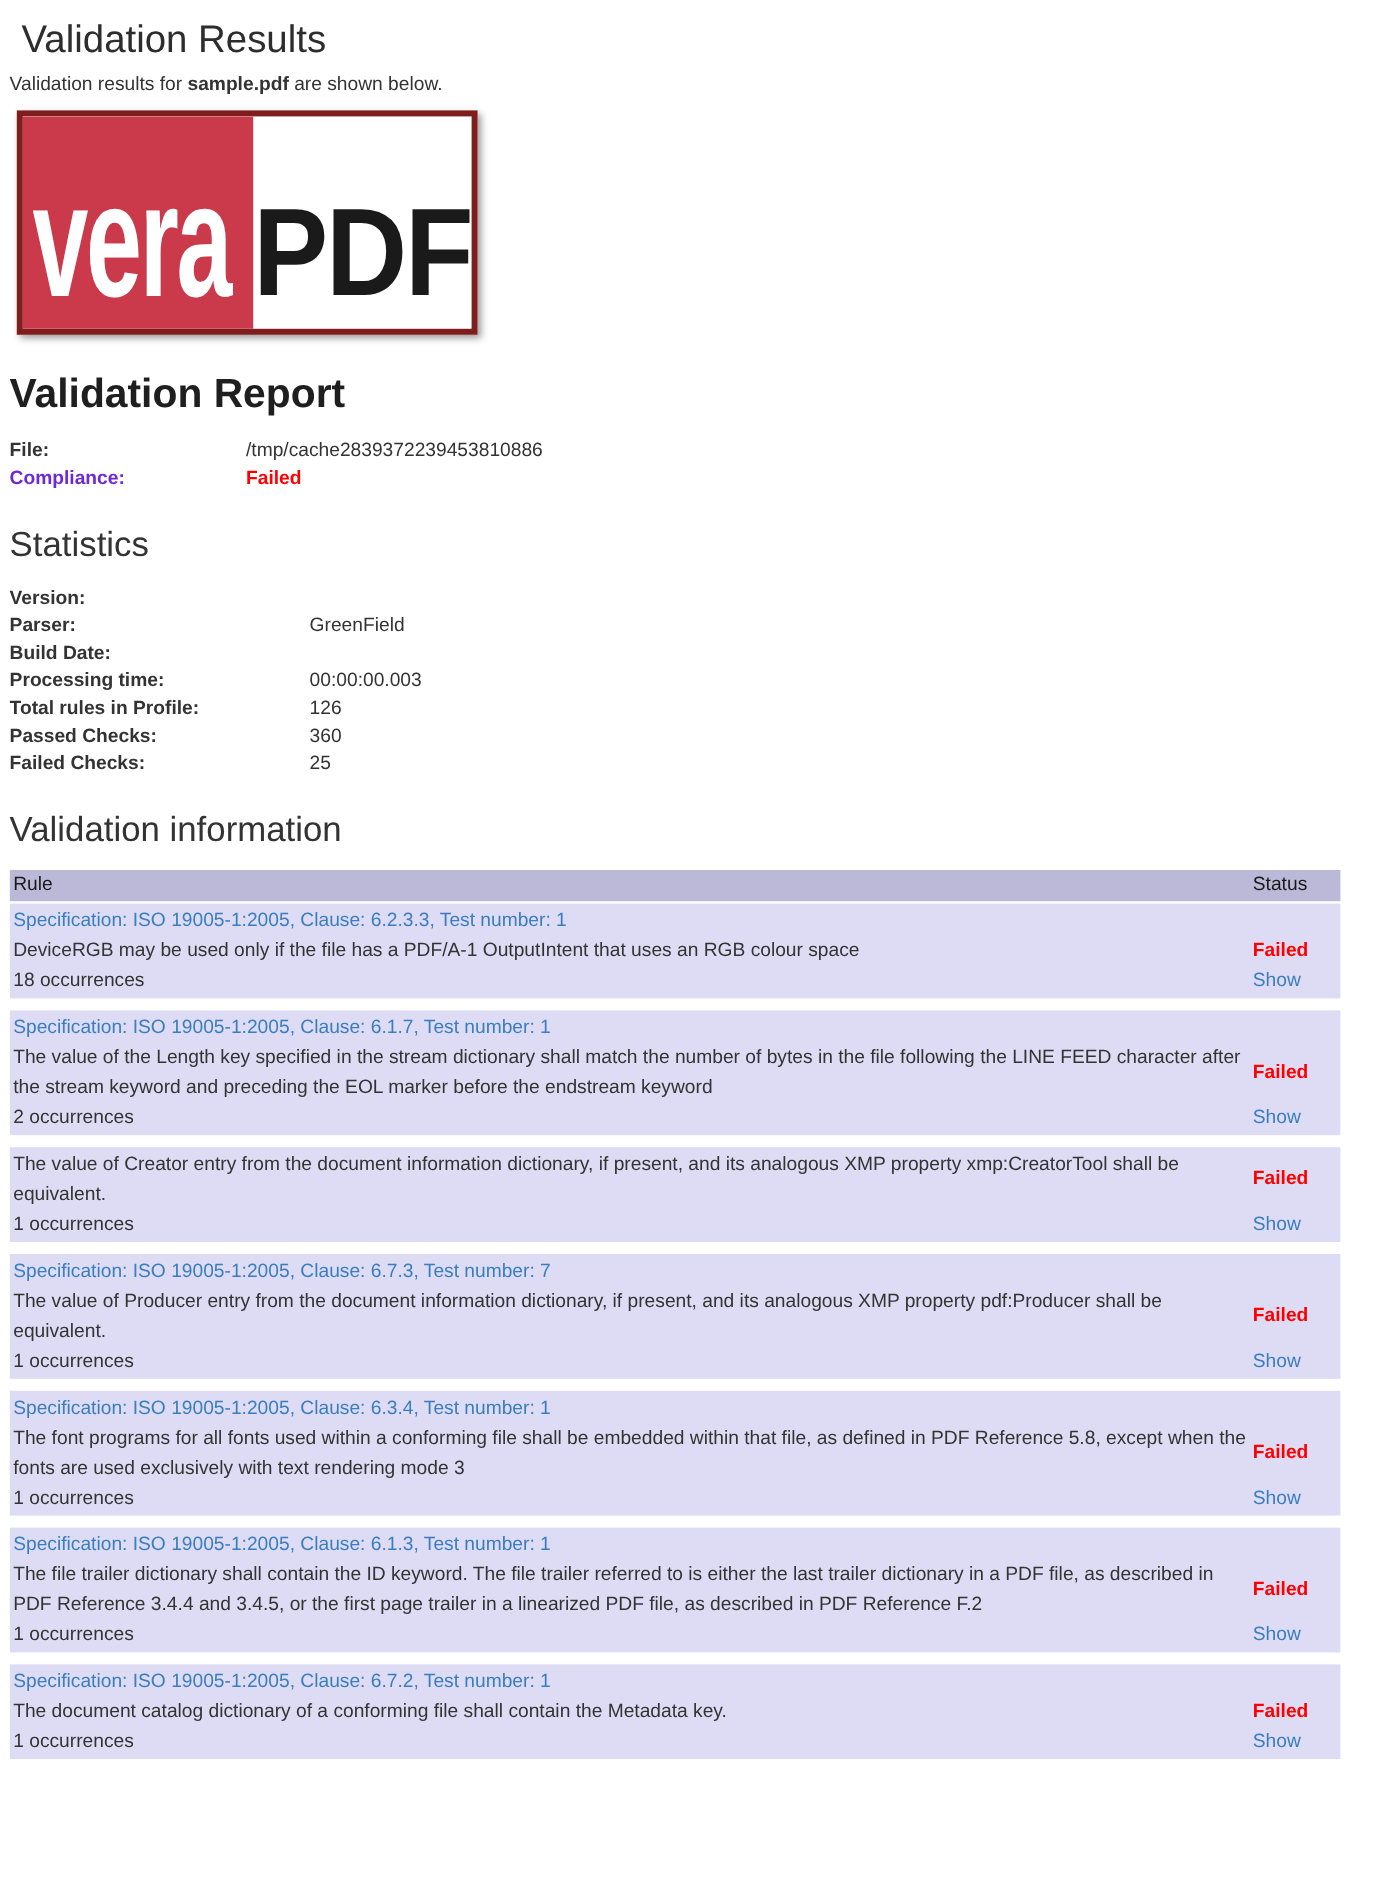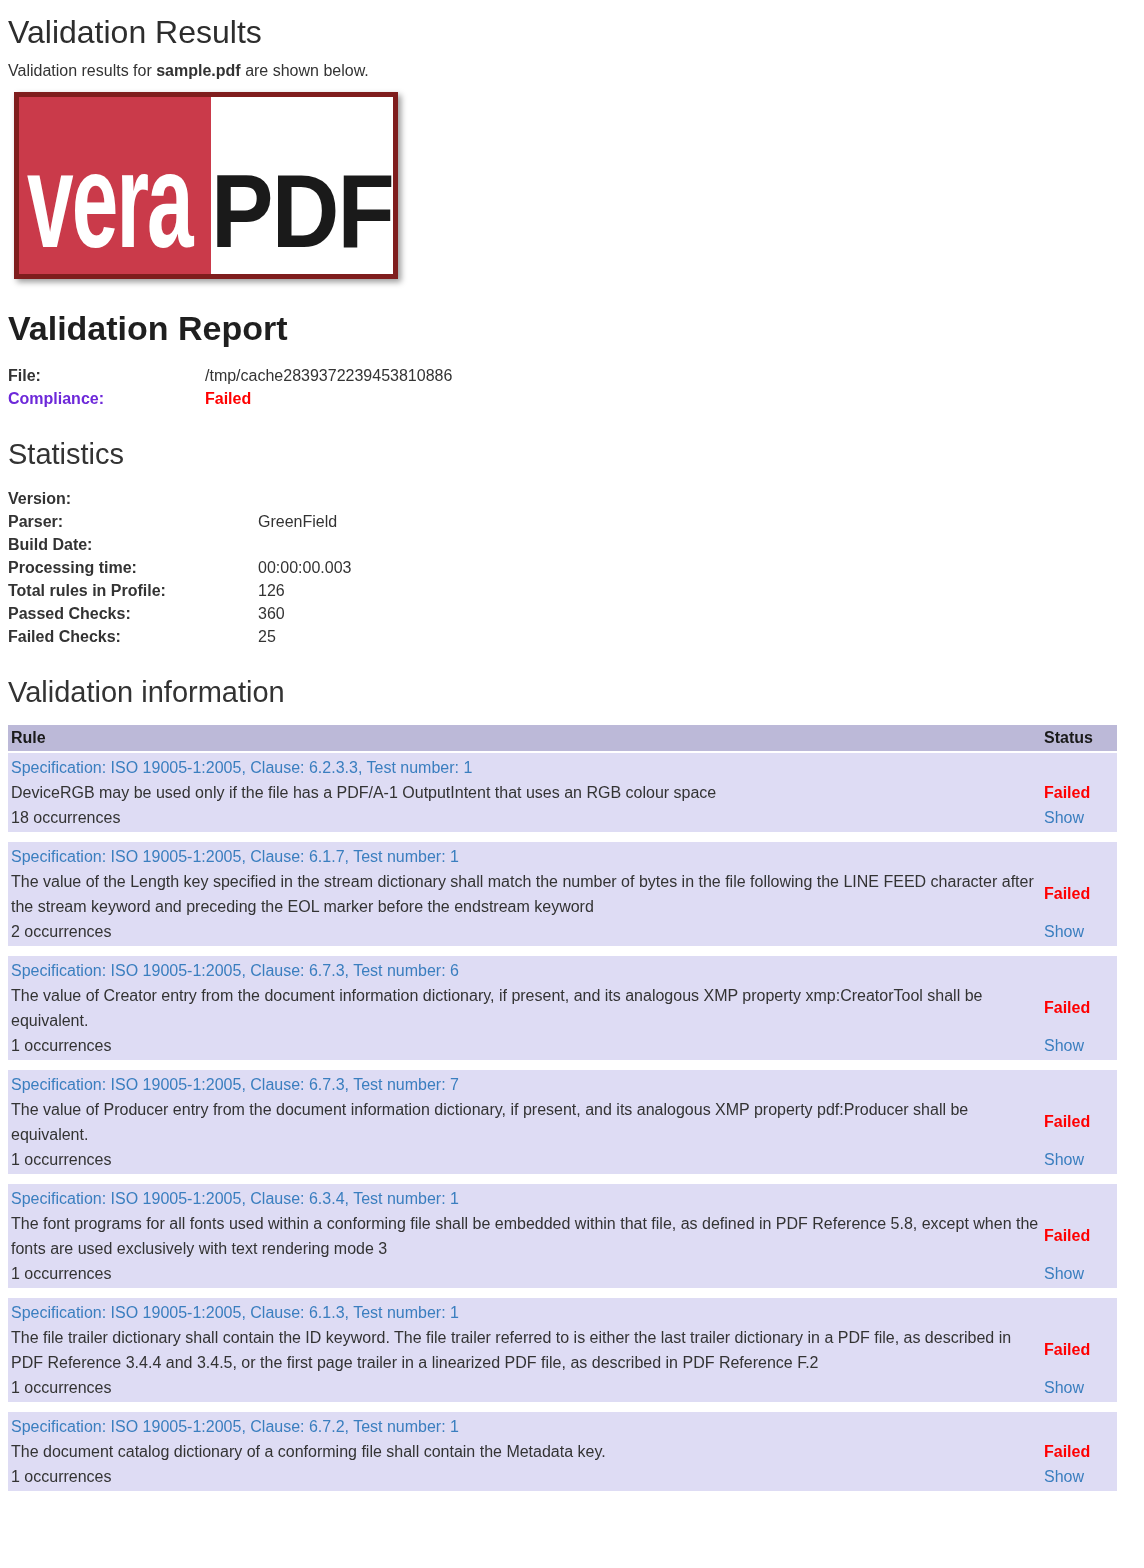--- a/index.html
+++ b/index.html
@@ -10,21 +10,21 @@
     font-family: "Liberation Sans", sans-serif;
     font-size: 16px;
     color: #333333;
   }
 
   
   .h-results {
     font-size: 32px;
     font-weight: normal;
     color: #2d2d2d;
-    margin: 6px 0 10px 0;
+    margin: 6px 0 10px 10px;
     letter-spacing: 0;
   }
   .subtitle { margin: 0 0 12px 0; line-height: 19px; }
   .subtitle b { font-weight: bold; }
 
   
   .logo {
     position: relative;
     width: 384px;
     height: 187px;
@@ -90,21 +90,21 @@
   .red { color: #6d28d9; }
   .red-bold { color: #ff0000; font-weight: bold; }
 
   
   .rules { width: 1109px; }
   .rules a { color: #3a7ebf; text-decoration: none; cursor: pointer; }
   .rules-header {
     display: flex;
     background: #bcb9d8;
     line-height: 26px;
-    font-weight: bold;
+    font-weight: normal;
     color: #1a1a1a;
     margin-bottom: 2px;
     align-items: center;
   }
   .col-rule { flex: 1; padding-left: 3px; }
   .col-status { width: 73px; flex-shrink: 0; }
   .rule-block {
     background: #dedcf4;
     margin-bottom: 10px;
     padding: 2px 0 2px 0;
@@ -215,21 +215,20 @@
           <span>Failed</span>
         </div>
     </div>
     <div class="occ-row">
       <div class="occ">2 occurrences</div>
       <div class="col-status"><a>Show</a></div>
     </div>
   </div>
 
   <div class="rule-block">
-    <div class="spec-row"><a>Specification: ISO 19005-1:2005, Clause: 6.7.3, Test number: 6</a></div>
     <div class="desc-row">
       <div class="desc">The value of Creator entry from the document information dictionary, if present, and its analogous XMP property xmp:CreatorTool shall be equivalent.</div>
       <div class="status-cell">
           <span>Failed</span>
         </div>
     </div>
     <div class="occ-row">
       <div class="occ">1 occurrences</div>
       <div class="col-status"><a>Show</a></div>
     </div>

